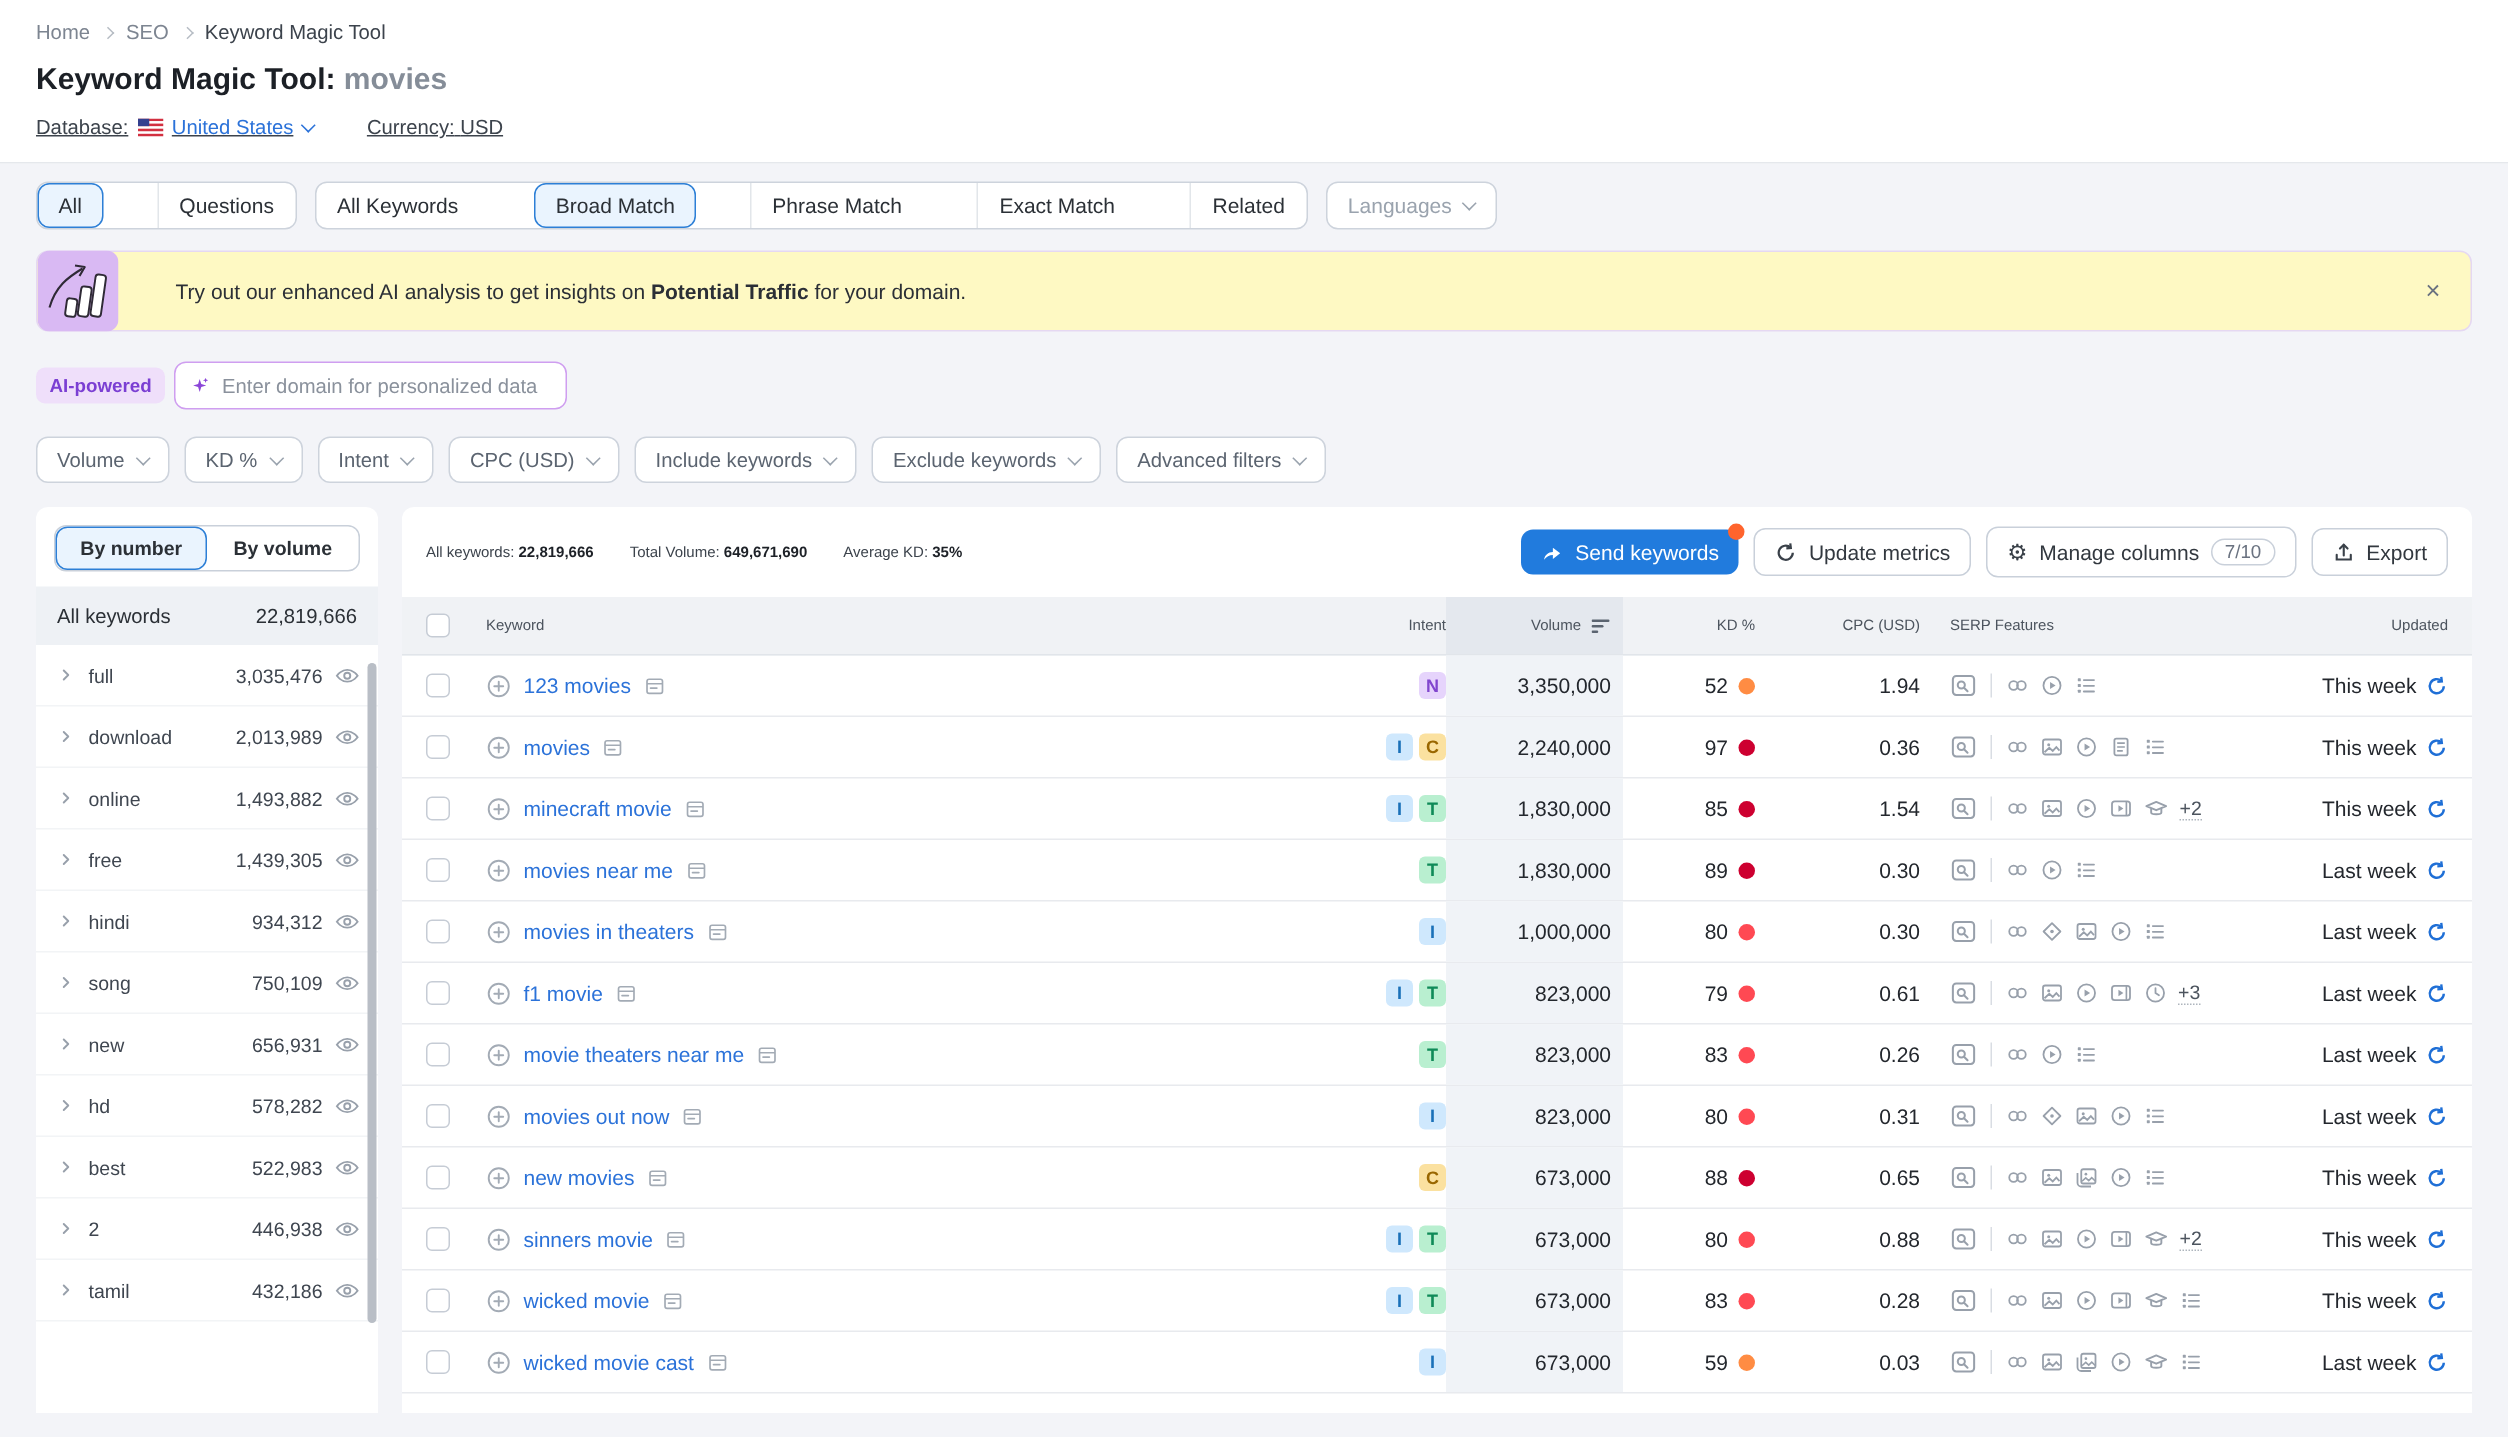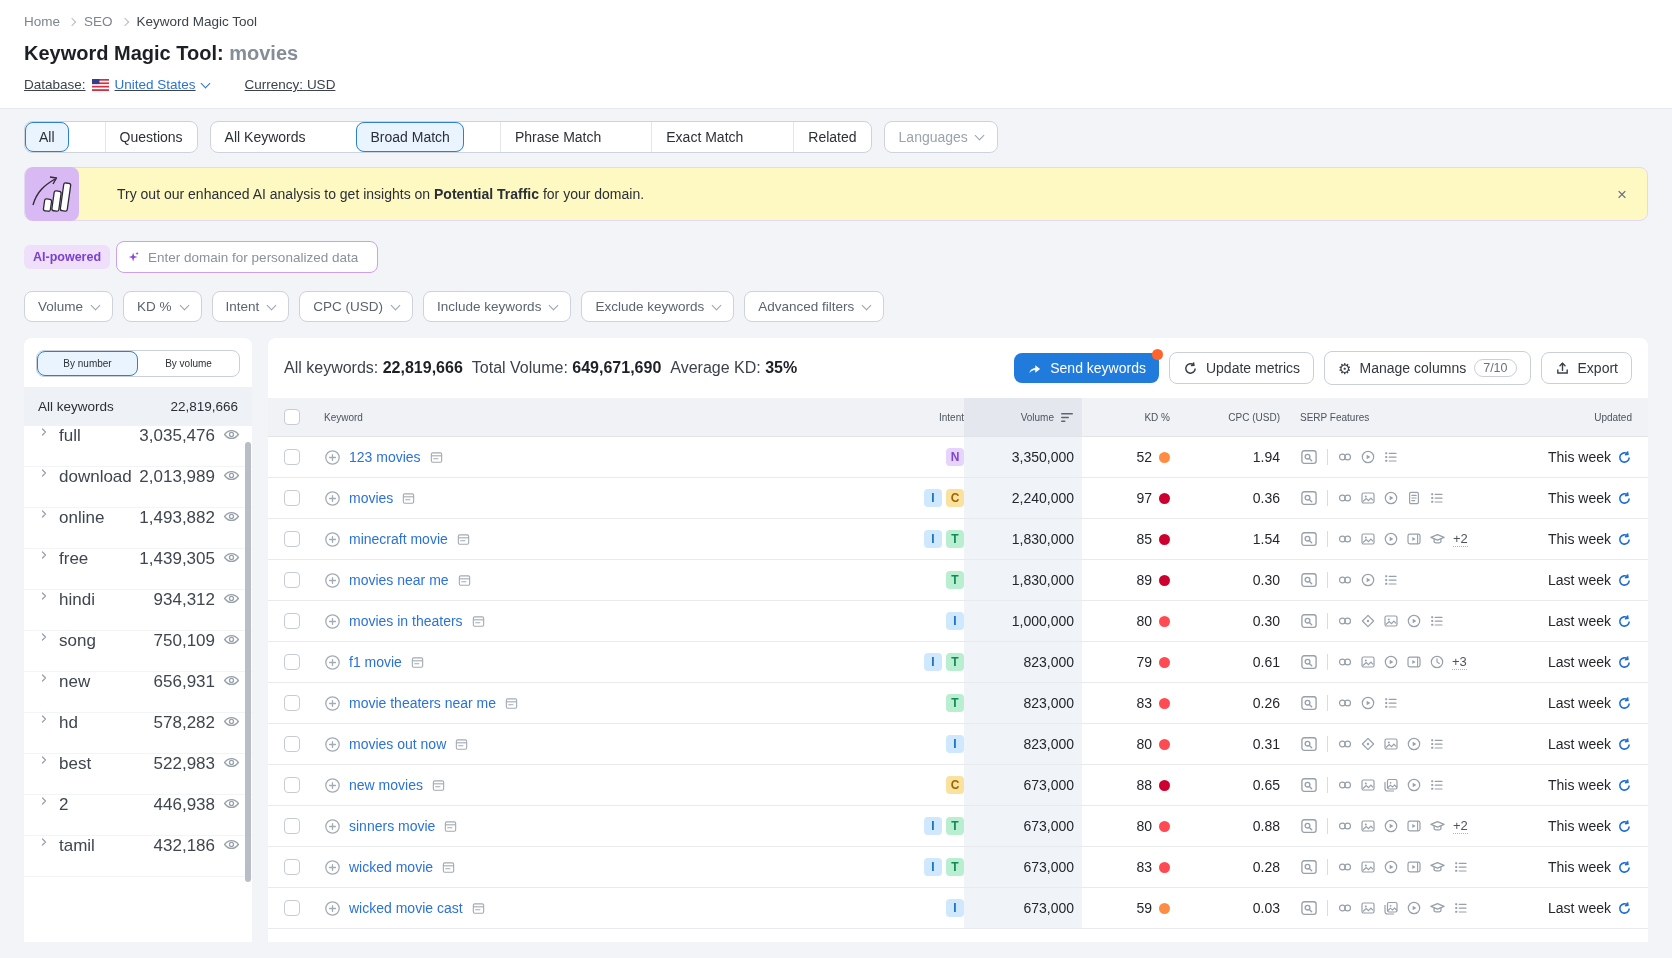--- a/index.html
+++ b/index.html
@@ -47,33 +47,33 @@
   
   .filters-row { margin-top:18px; display:flex; gap:10px; }
   .filter-btn { display:flex; align-items:center; gap:9px; background:#fff; border:1px solid #cdd3dc; border-radius:8px; padding:7px 13px; font-size:13.5px; color:#5b6470; cursor:pointer; white-space:nowrap; }
 
   
   .main { margin-top:16px; display:flex; gap:16px; align-items:flex-start; height:604px; }
 
   
   .sidebar { width:228px; flex:0 0 228px; background:#fff; border-radius:8px 8px 0 0; position:relative; height:100%; overflow:hidden; }
   .side-toggle { display:flex; margin:12px 12px 10px 12px; border:1px solid #c9d0da; border-radius:8px; background:#fff; }
-  .side-toggle .tg { flex:1; text-align:center; padding:7px 0; font-size:10px; color:#2b3036; cursor:pointer; }
+  .side-toggle .tg { flex:1; text-align:center; padding:7px 0; font-size:13px; color:#2b3036; cursor:pointer;font-weight:bold; }
   .side-toggle .tg.active { background:#eaf4fe; outline:1px solid #2d7fd6; outline-offset:-1px; border-radius:8px; }
   .all-kw-row { background:#eef1f5; display:flex; justify-content:space-between; padding:12px 14px; font-size:13.5px; color:#2b3036; cursor:pointer; }
-  .group-row { display:flex; align-items:flex-start; height:41px; padding:0 12px 0 14px; font-size:17px; color:#3f4650; cursor:pointer; border-bottom:1px solid #f2f4f6; }
+  .group-row { display:flex; align-items:center; height:41px; padding:0 12px 0 14px; font-size:13px; color:#3f4650; cursor:pointer; border-bottom:1px solid #f2f4f6; }
   .group-row .g-label { margin-left:9px; }
   .group-row .g-count { margin-left:auto; }
   .group-row .g-eye { margin-left:8px; display:flex; }
   .side-scrollbar { position:absolute; right:1px; top:104px; width:6px; height:440px; background:#b9bec6; border-radius:3px; }
 
   
   .table-card { flex:1; background:#fff; border-radius:8px 8px 0 0; height:100%; }
   .summary-row { display:flex; align-items:center; padding:13px 16px; }
-  .summary-item { font-size:16px; color:#3c434c; margin-right:9px; }
+  .summary-item { font-size:10px; color:#3c434c; margin-right:24px; }
   .summary-item b { color:#1d2127; }
   .toolbar { margin-left:auto; display:flex; gap:10px; align-items:center; }
   .btn { display:flex; align-items:center; gap:8px; border-radius:8px; font-size:14px; cursor:pointer; padding:7px 13px; white-space:nowrap; }
   .btn-primary { background:#217bdd; color:#fff; position:relative; }
   .btn-primary .notif { position:absolute; top:-4px; right:-4px; width:11px; height:11px; border-radius:50%; background:#ff642d; }
   .btn-ghost { background:#fff; border:1px solid #c9d0da; color:#32383f; }
   .count-pill { border:1px solid #c9d0da; border-radius:12px; font-size:12.5px; color:#6a7280; padding:1px 8px; }
 
   
   .t-row { display:flex; align-items:stretch; padding:0 16px; border-bottom:1px solid #e8eaee; }

